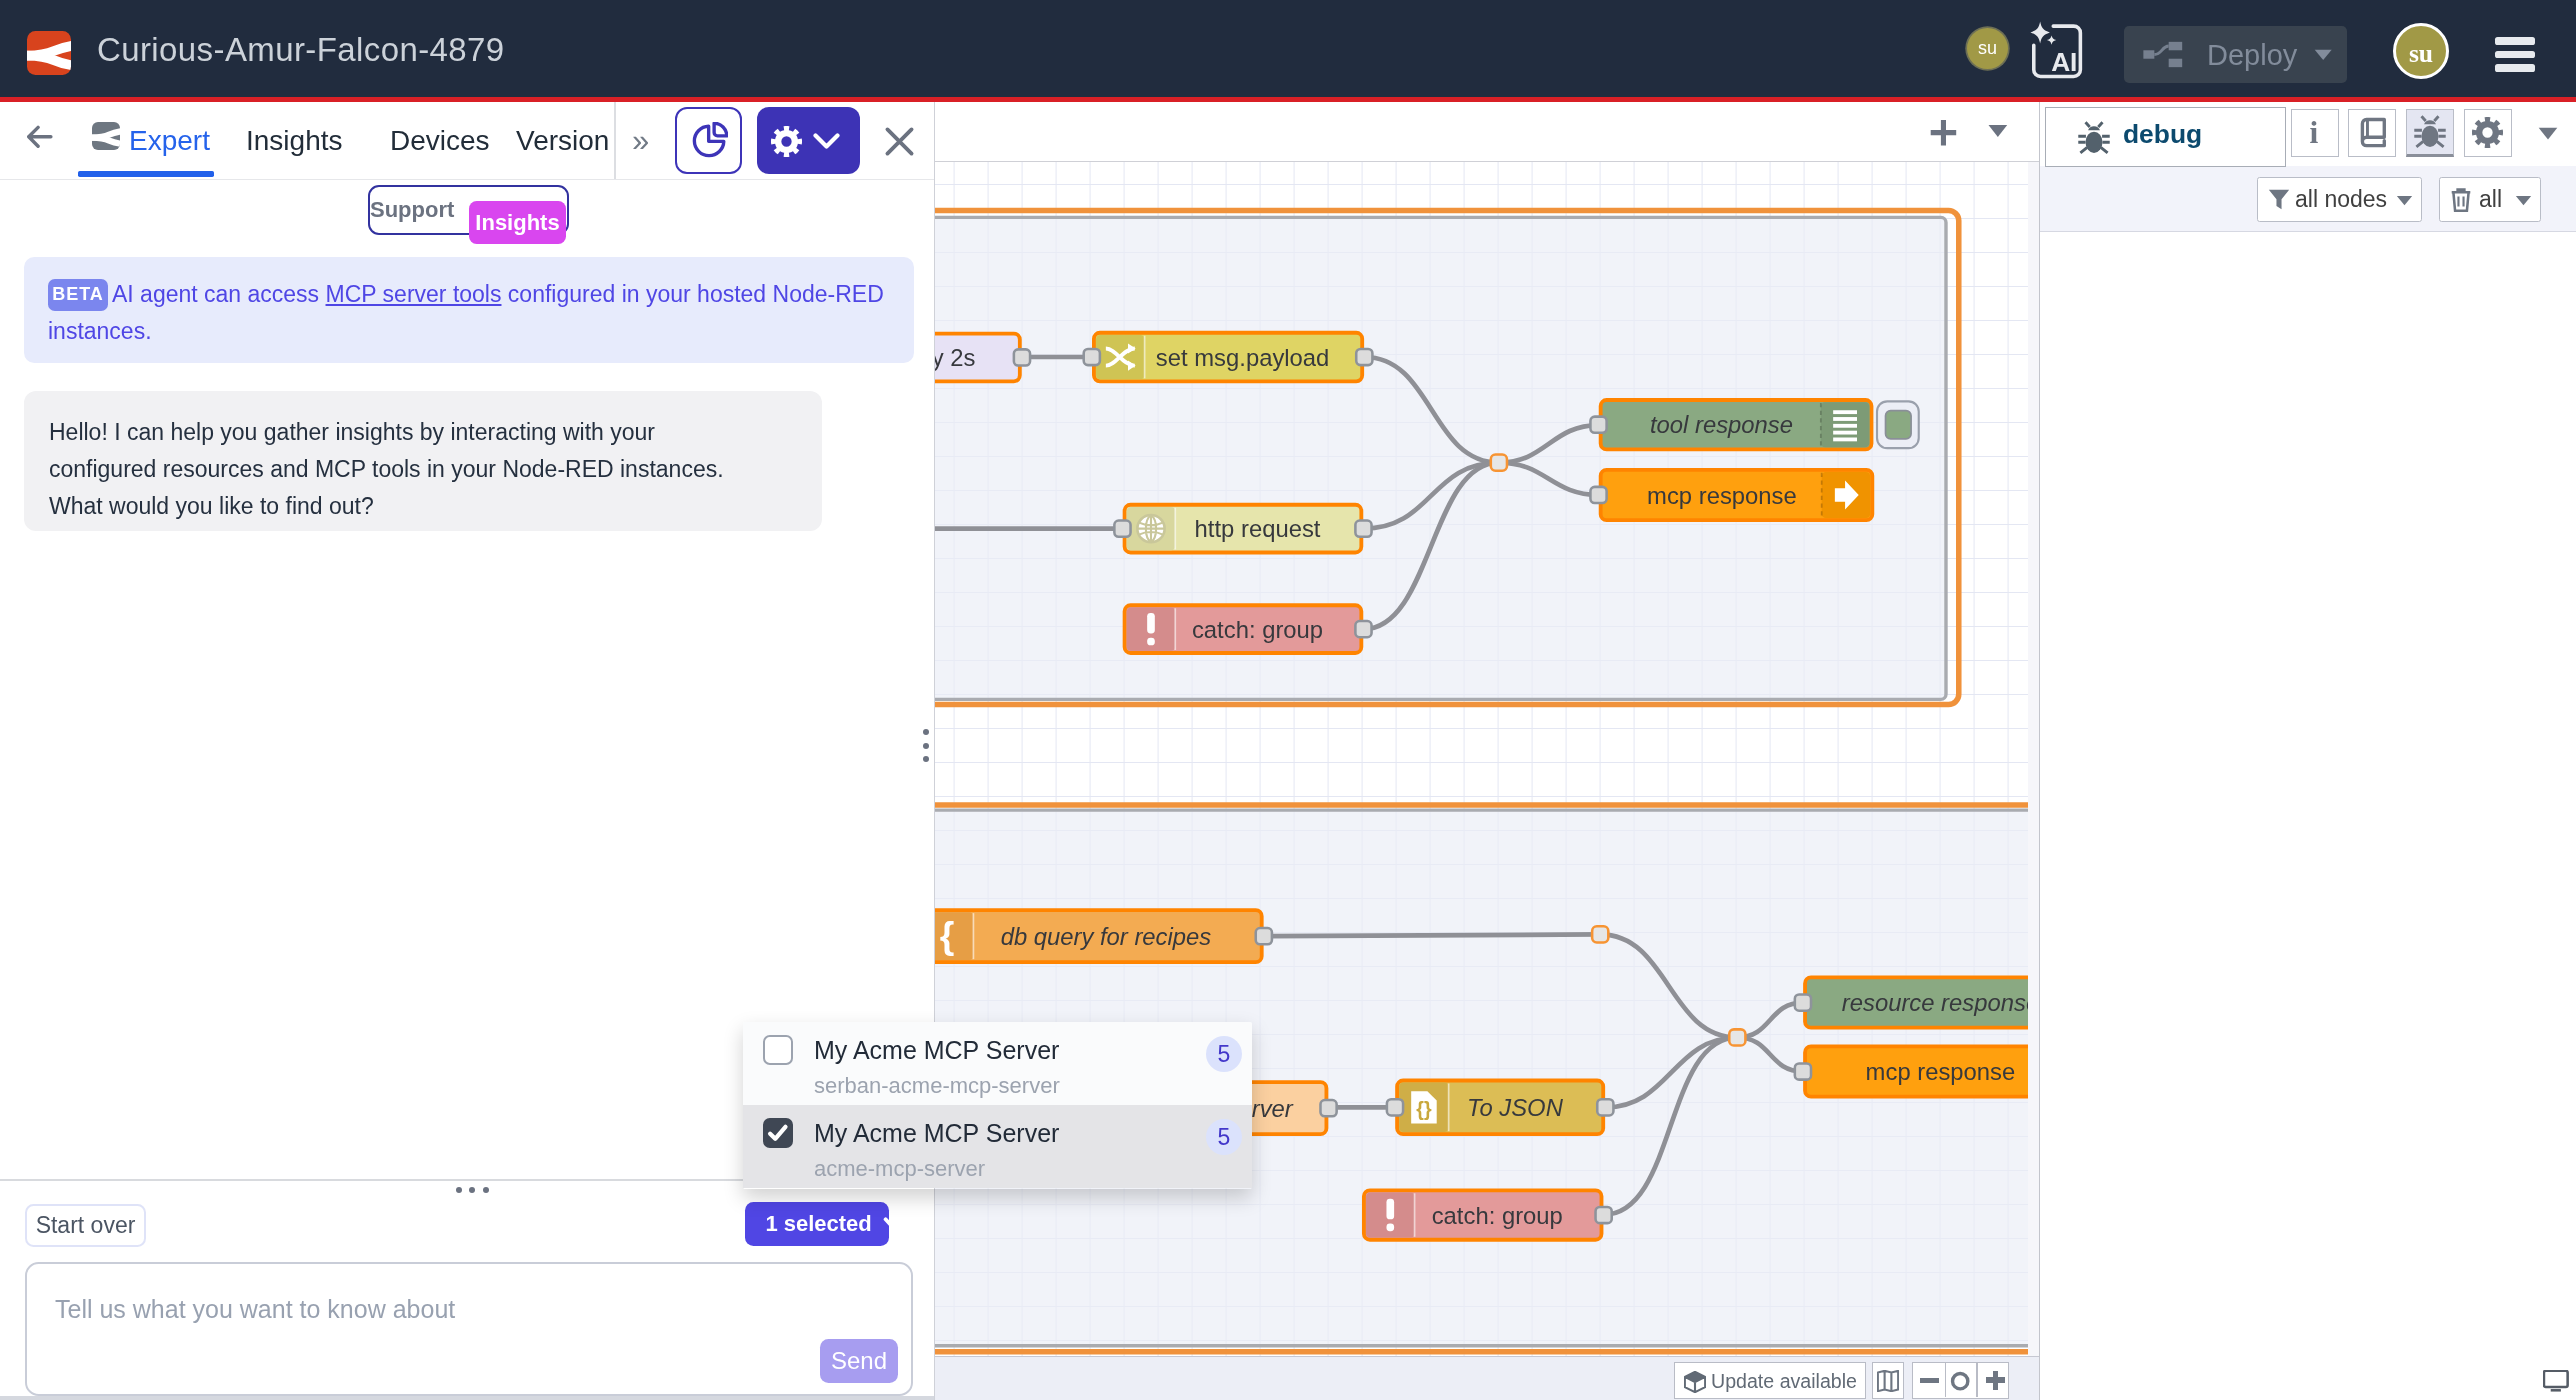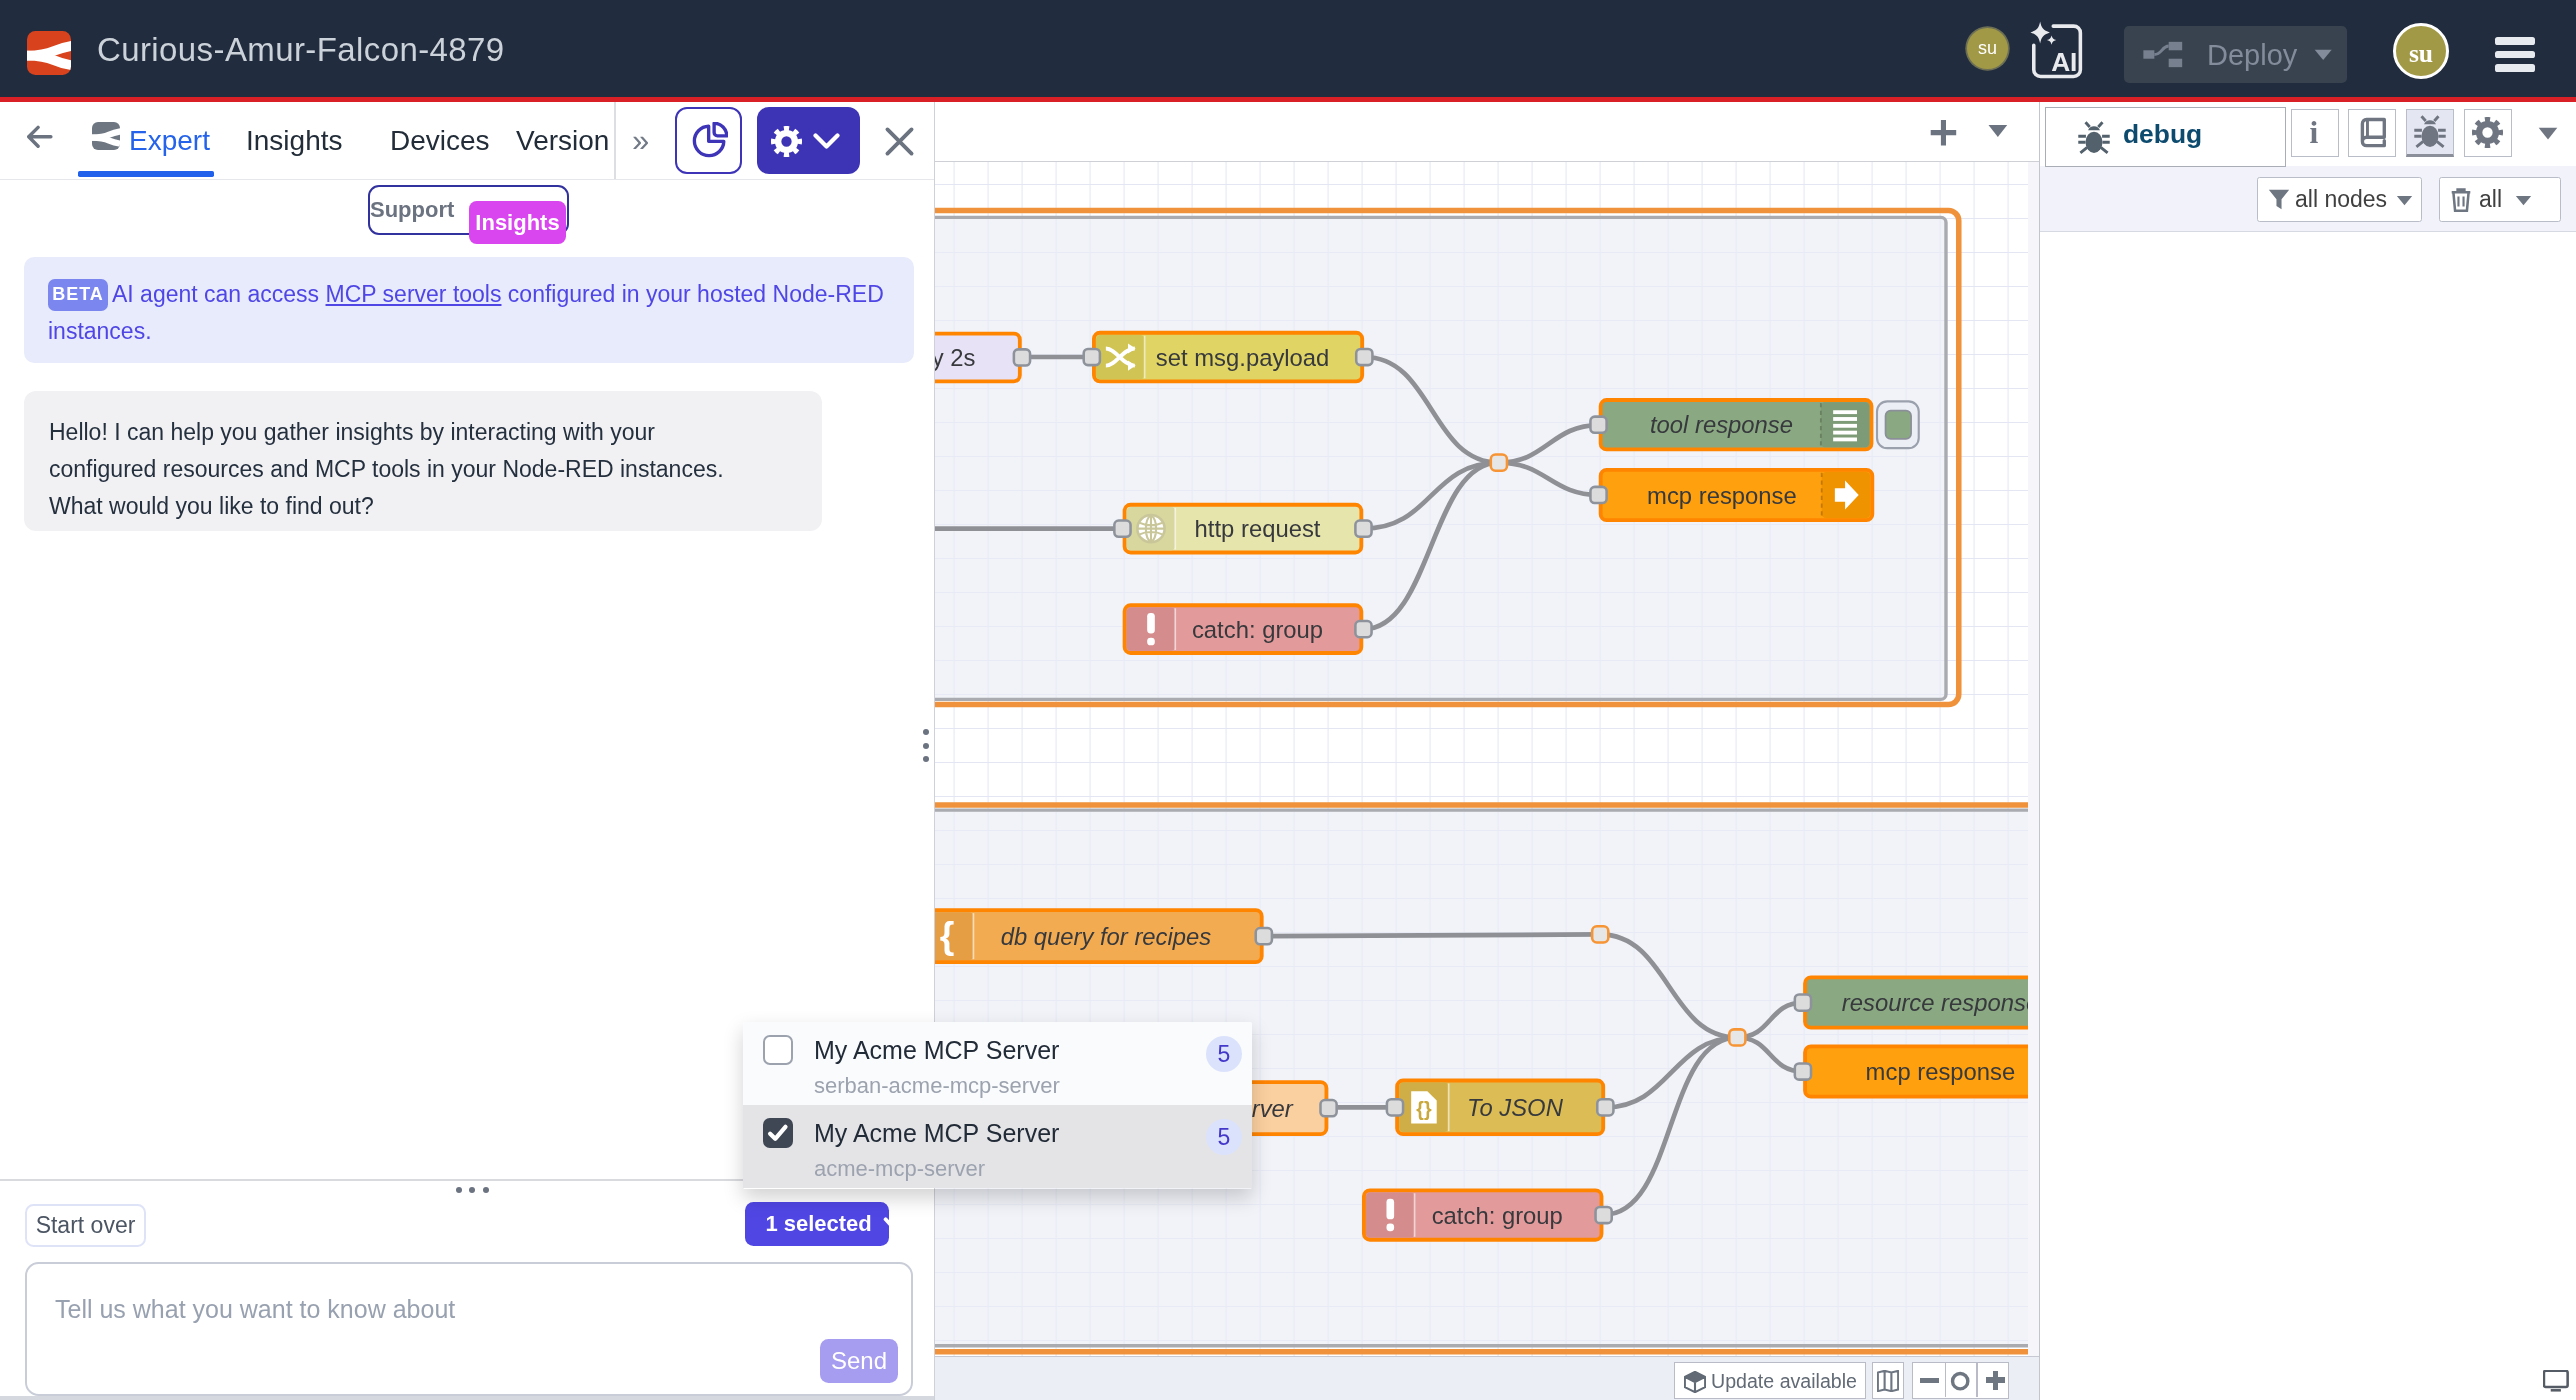--- a/index.html
+++ b/index.html
@@ -284,21 +284,21 @@
   </svg>
   <div class="abs sbox" style="left:2257px; top:177px; width:165px; height:45px;">
     <svg style="position:absolute; left:10.2px; top:11px;" width="22" height="22" viewBox="0 0 26 26">
       <path d="M1 1 H25 L16 12 V24 L10 20 V12 Z" fill="#6e7682"></path>
     </svg>
     <div style="position:absolute; left:37px; top:7.7px;">all nodes</div>
     <svg style="position:absolute; left:138px; top:17px;" width="17" height="12" viewBox="0 0 20 14">
       <path d="M1 1 L10 12 L19 1 Z" fill="#6e7682"></path>
     </svg>
   </div>
-  <div class="abs sbox" style="left:2439px; top:177px; width:122px; height:45px;text-decoration:underline;">
+  <div class="abs sbox" style="left:2439px; top:177px; width:102px; height:45px;text-decoration:underline;">
     <svg style="position:absolute; left:10.2px; top:9.4px;" width="22" height="25.6" viewBox="0 0 26 30">
       <path d="M2 6 H24 M9 6 V3 H17 V6 M4 6 L6 28 H20 L22 6" stroke="#6e7682" stroke-width="3" fill="none"></path>
       <path d="M10 11 V23 M16 11 V23" stroke="#6e7682" stroke-width="2.5"></path>
     </svg>
     <div style="position:absolute; left:39px; top:7.7px;">all</div>
     <svg style="position:absolute; left:75px; top:17px;" width="17" height="12" viewBox="0 0 20 14">
       <path d="M1 1 L10 12 L19 1 Z" fill="#6e7682"></path>
     </svg>
   </div>
   <svg class="abs" style="left:2543px; top:1370px;" width="25.6" height="22" viewBox="0 0 30 26">

